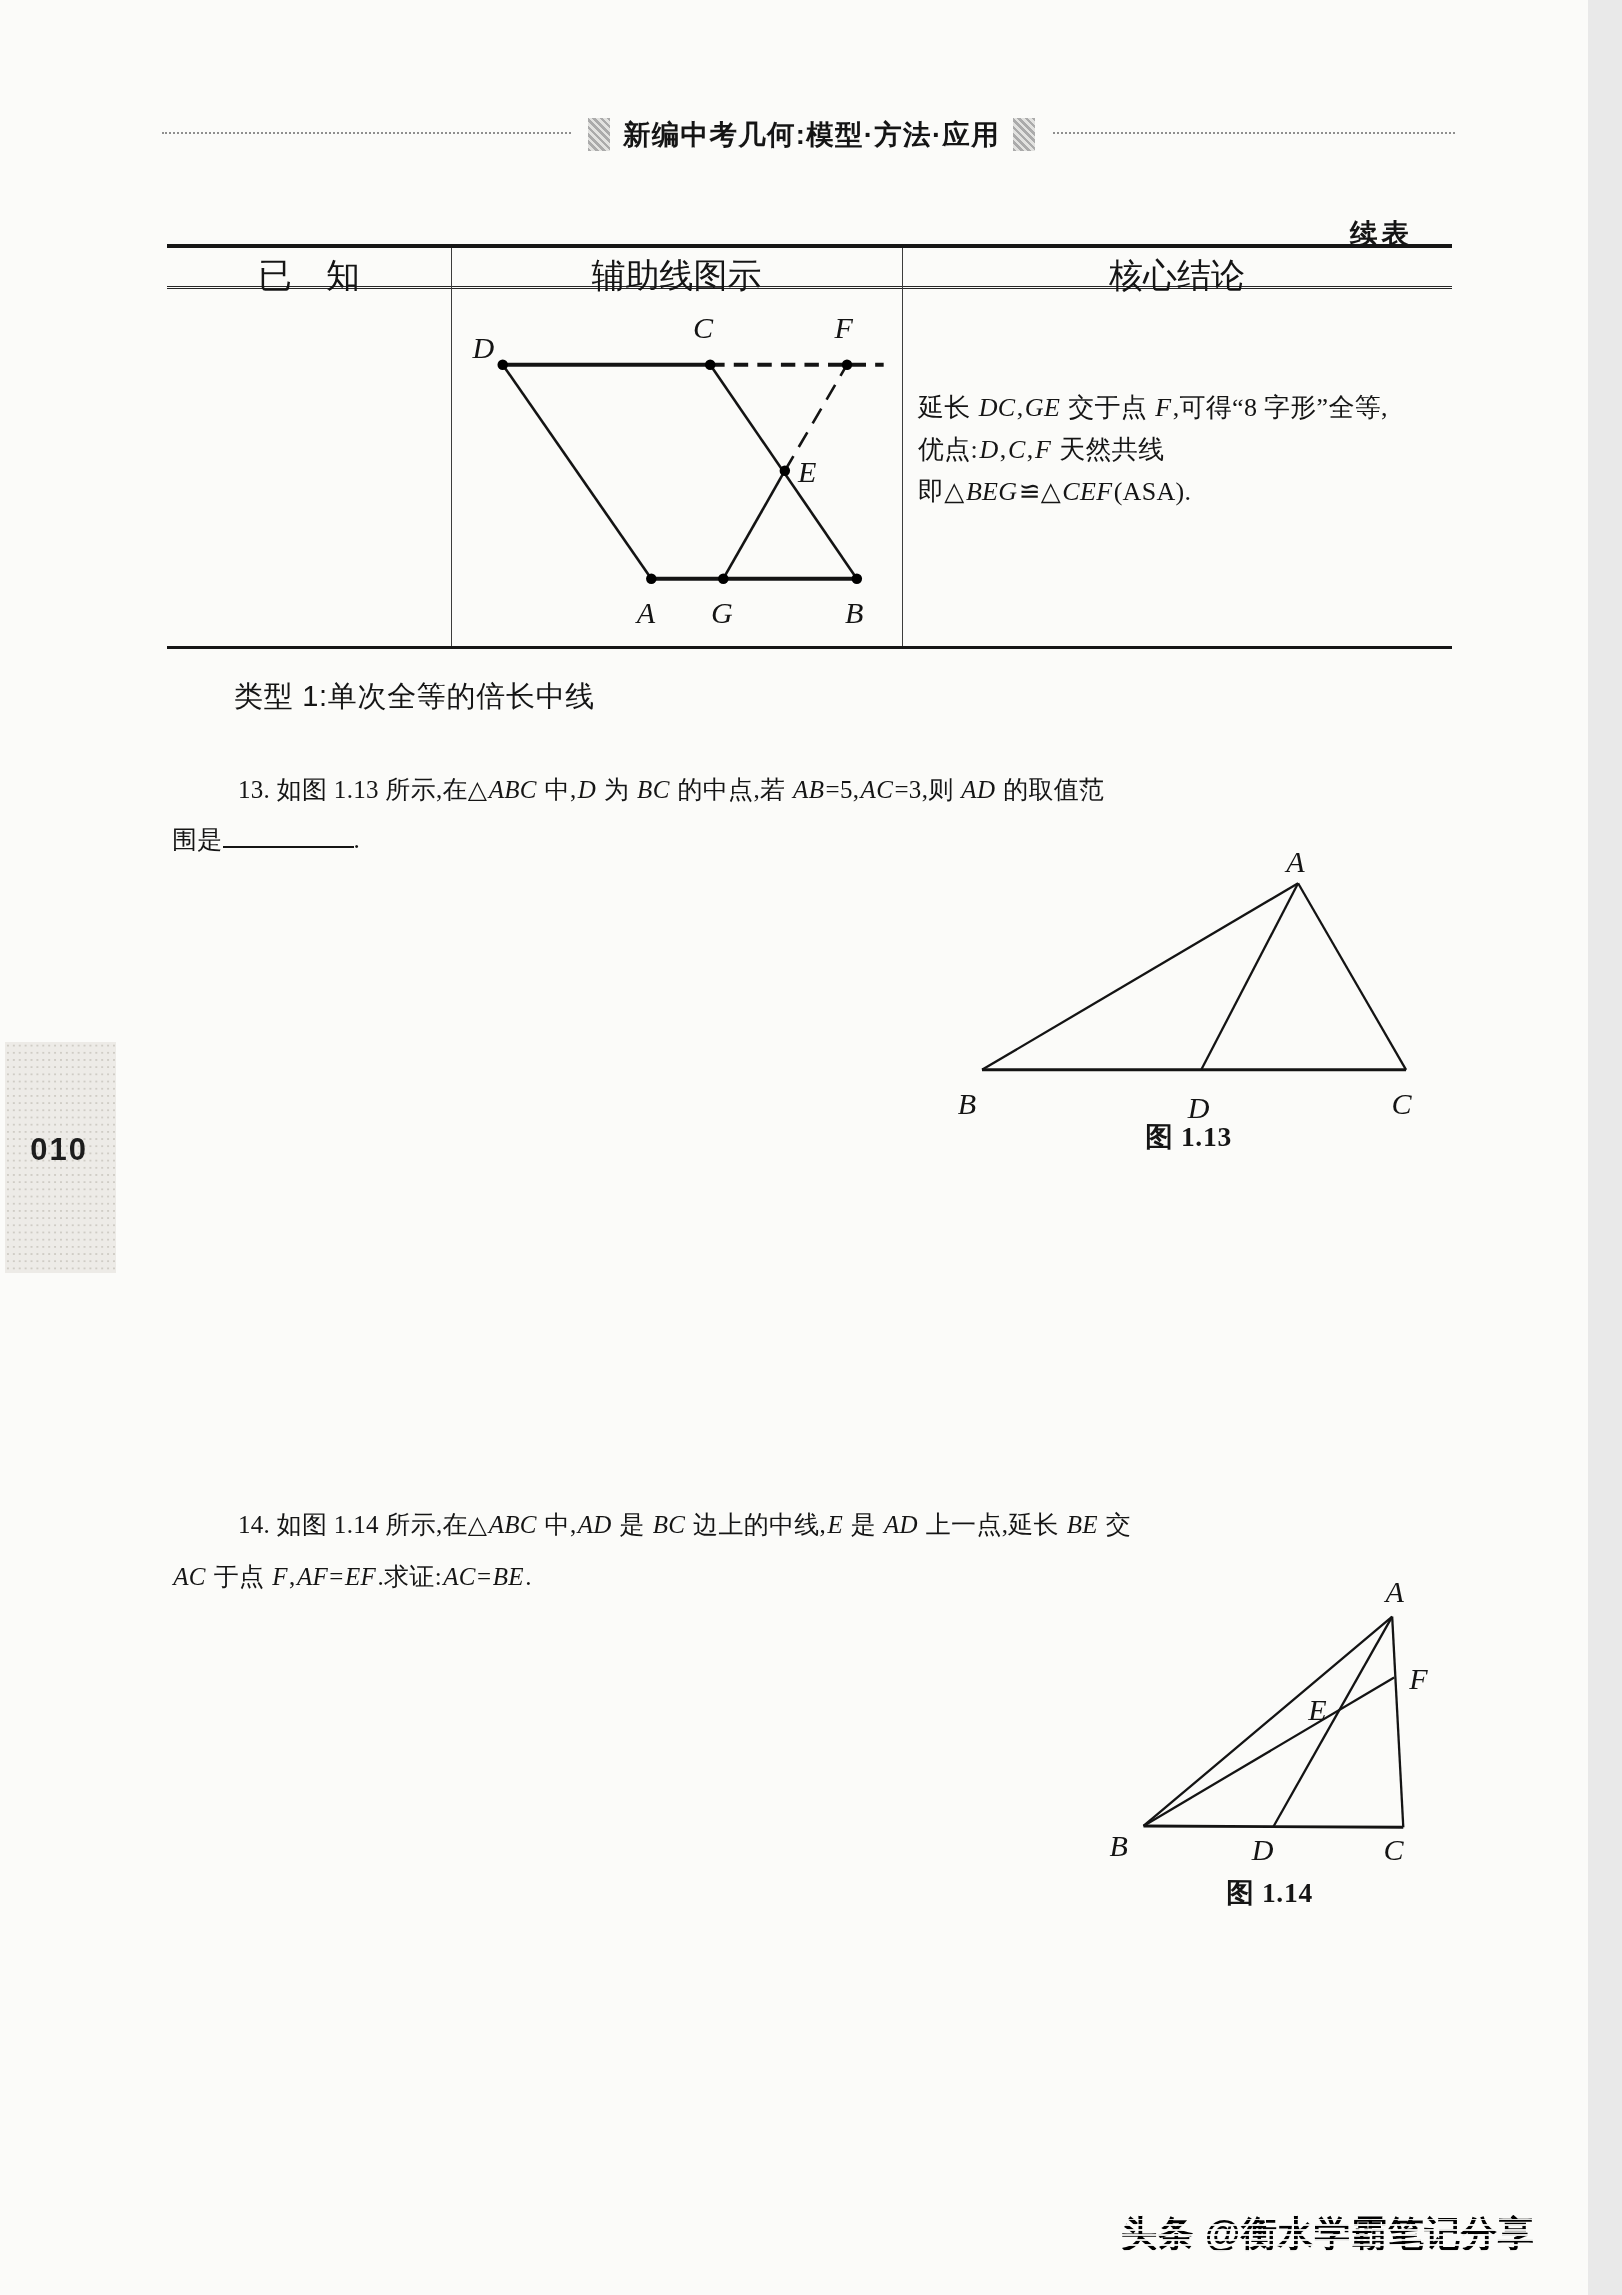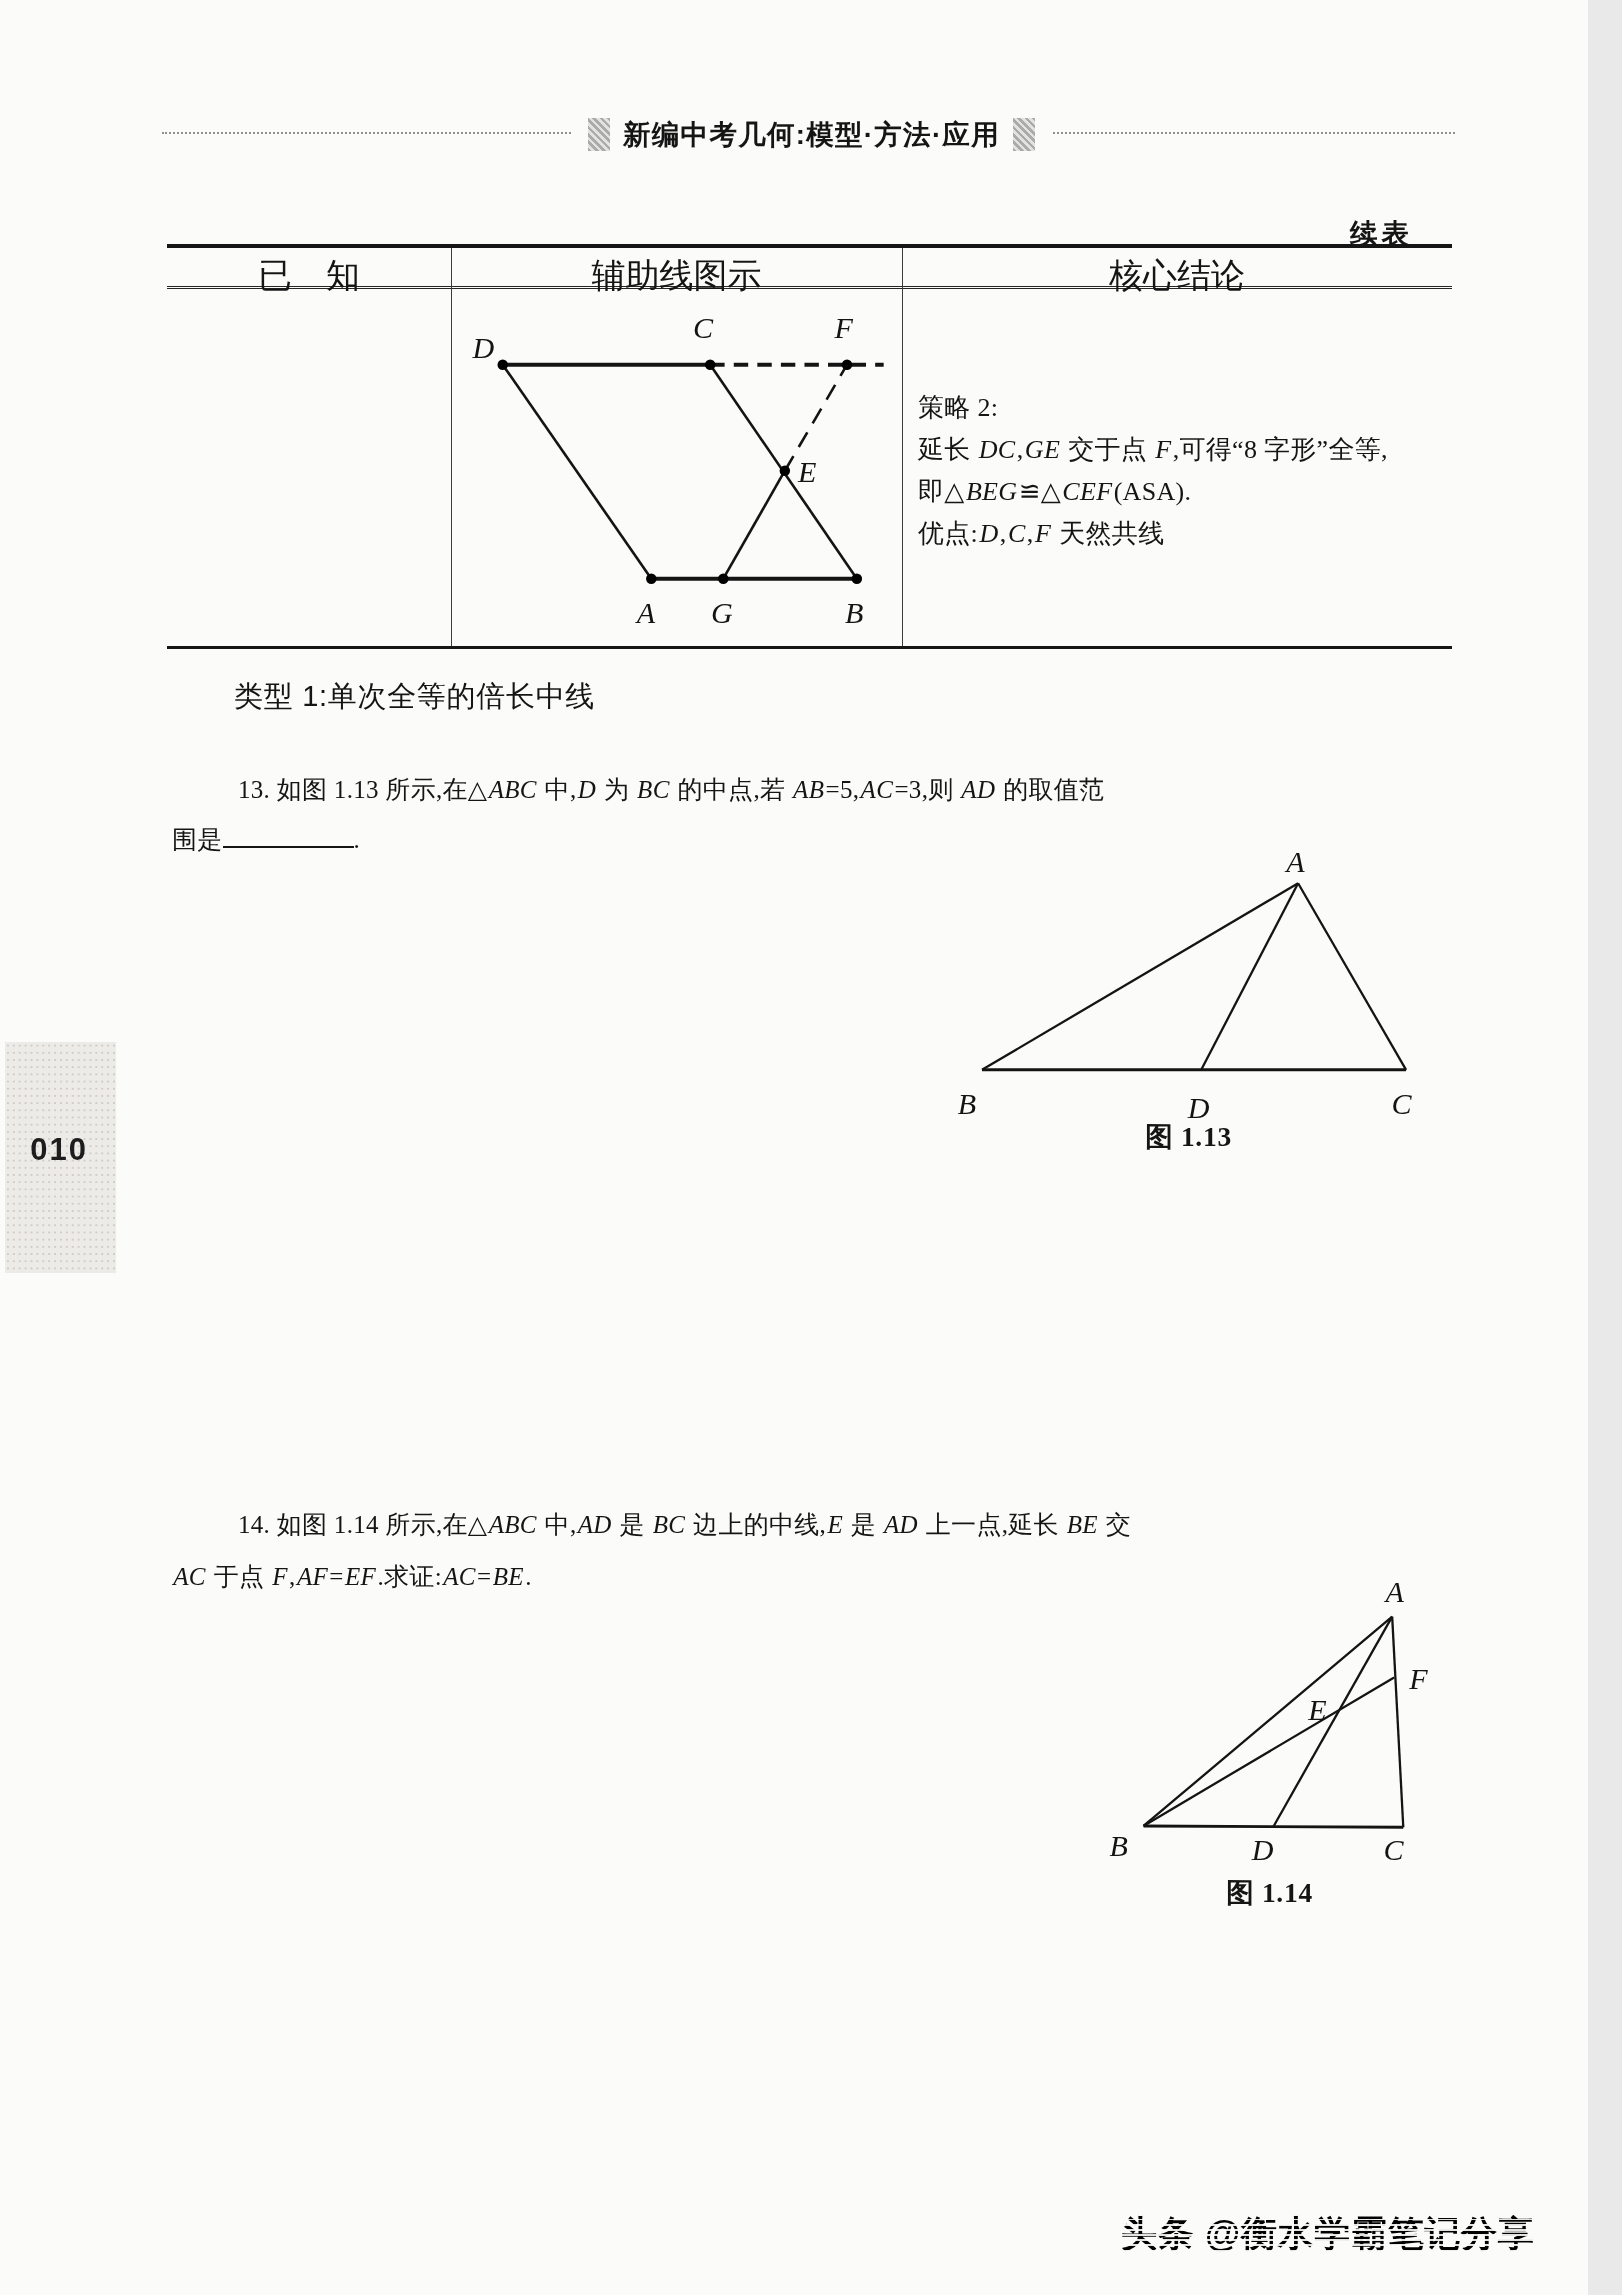--- a/index.html
+++ b/index.html
@@ -106,24 +106,23 @@
       <text x="66" y="110" text-anchor="end">D</text>
       <text x="385" y="80" text-anchor="middle">C</text>
       <text x="600" y="80" text-anchor="middle">F</text>
       <text x="530" y="300" text-anchor="start">E</text>
       <text x="298" y="514" text-anchor="middle">A</text>
       <text x="414" y="514" text-anchor="middle">G</text>
       <text x="616" y="514" text-anchor="middle">B</text>
     </svg>
 
     <div class="strategy">
-      <div><span>策略 2:</span></div>
       <div><span>延长 </span><span class="mi">DC</span><span>,</span><span class="mi">GE</span><span> 交于点 </span><span class="mi">F</span><span>,可得“8 字形”全等,</span></div>
+      <div><span>优点:</span><span class="mi">D</span><span>,</span><span class="mi">C</span><span>,</span><span class="mi">F</span><span> 天然共线</span></div>
       <div><span>即△</span><span class="mi">BEG</span><span>≌△</span><span class="mi">CEF</span><span>(ASA).</span></div>
-      <div><span>优点:</span><span class="mi">D</span><span>,</span><span class="mi">C</span><span>,</span><span class="mi">F</span><span> 天然共线</span></div>
     </div>
   </div>
 
   <div class="sec-heading">类型 1:单次全等的倍长中线</div>
 
   <div class="prob-line p13-1"><span>13. 如图 1.13 所示,在△</span><span class="mi">ABC</span><span> 中,</span><span class="mi">D</span><span> 为 </span><span class="mi">BC</span><span> 的中点,若 </span><span class="mi">AB</span><span>=5,</span><span class="mi">AC</span><span>=3,则 </span><span class="mi">AD</span><span> 的取值范</span></div>
   <div class="prob-line p13-2"><span>围是</span><span class="blank" style="width: 131px;"></span><span>.</span></div>
 
   <svg class="figbox fig113" viewBox="0 0 790 440">
     <line x1="564" y1="60" x2="81" y2="345" stroke="#141414" stroke-width="3.5"></line>

